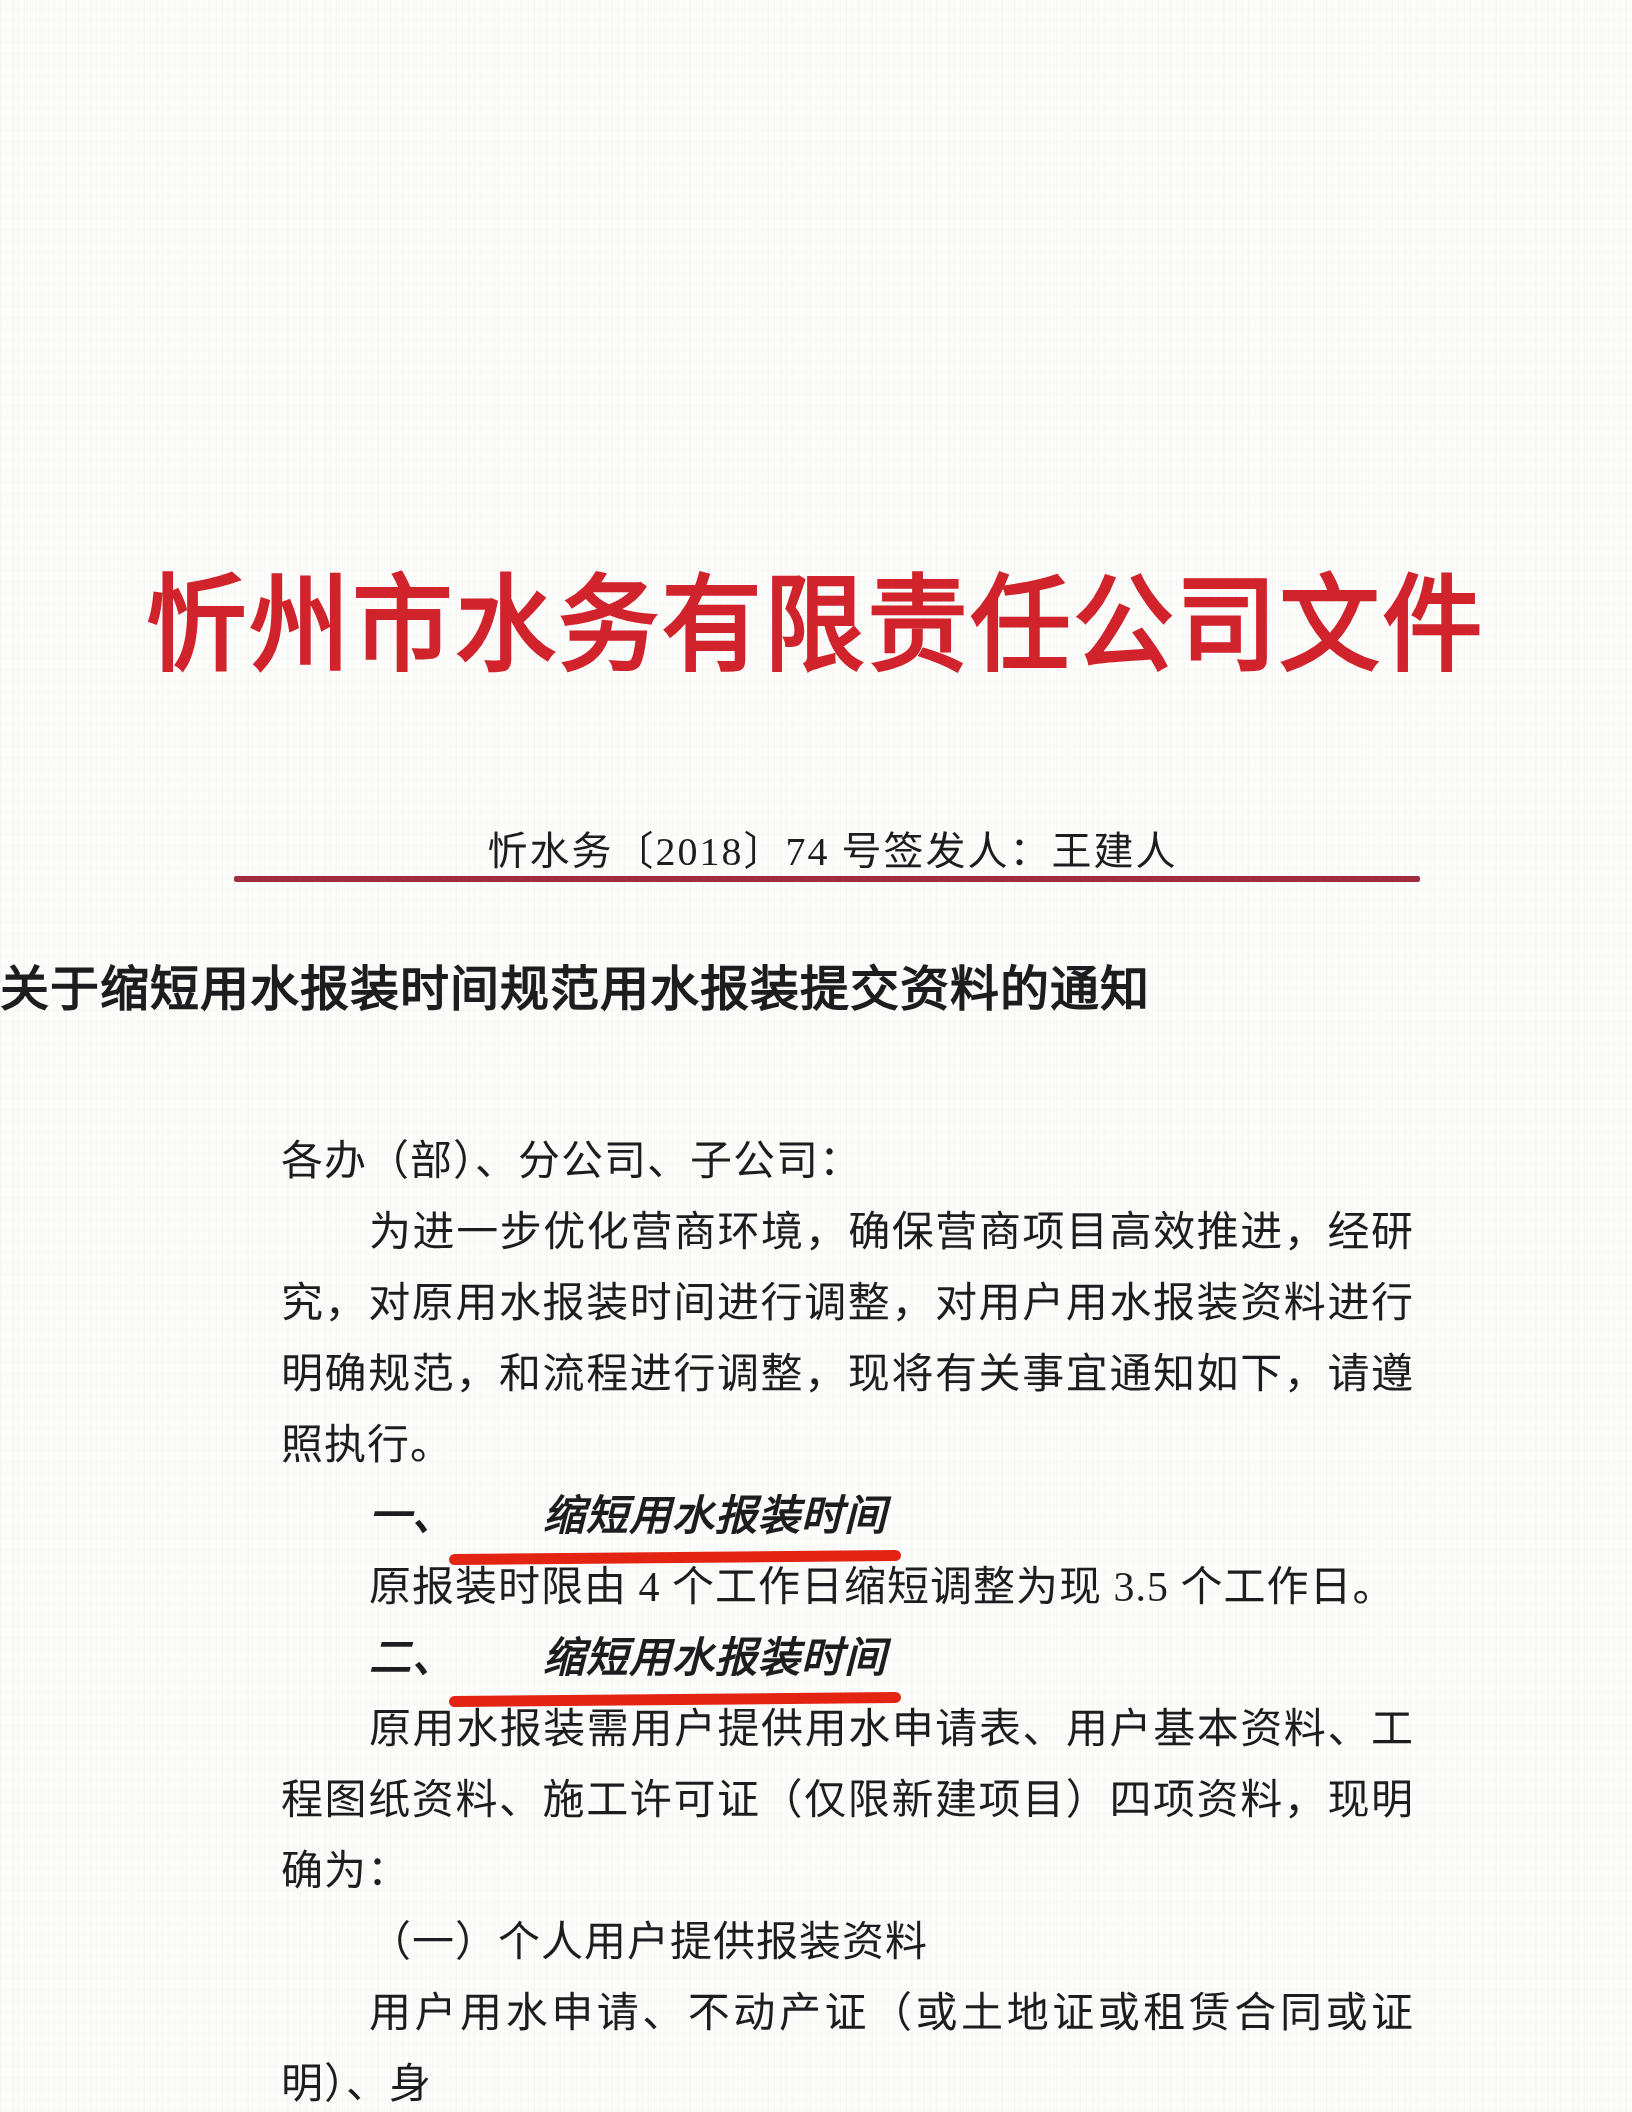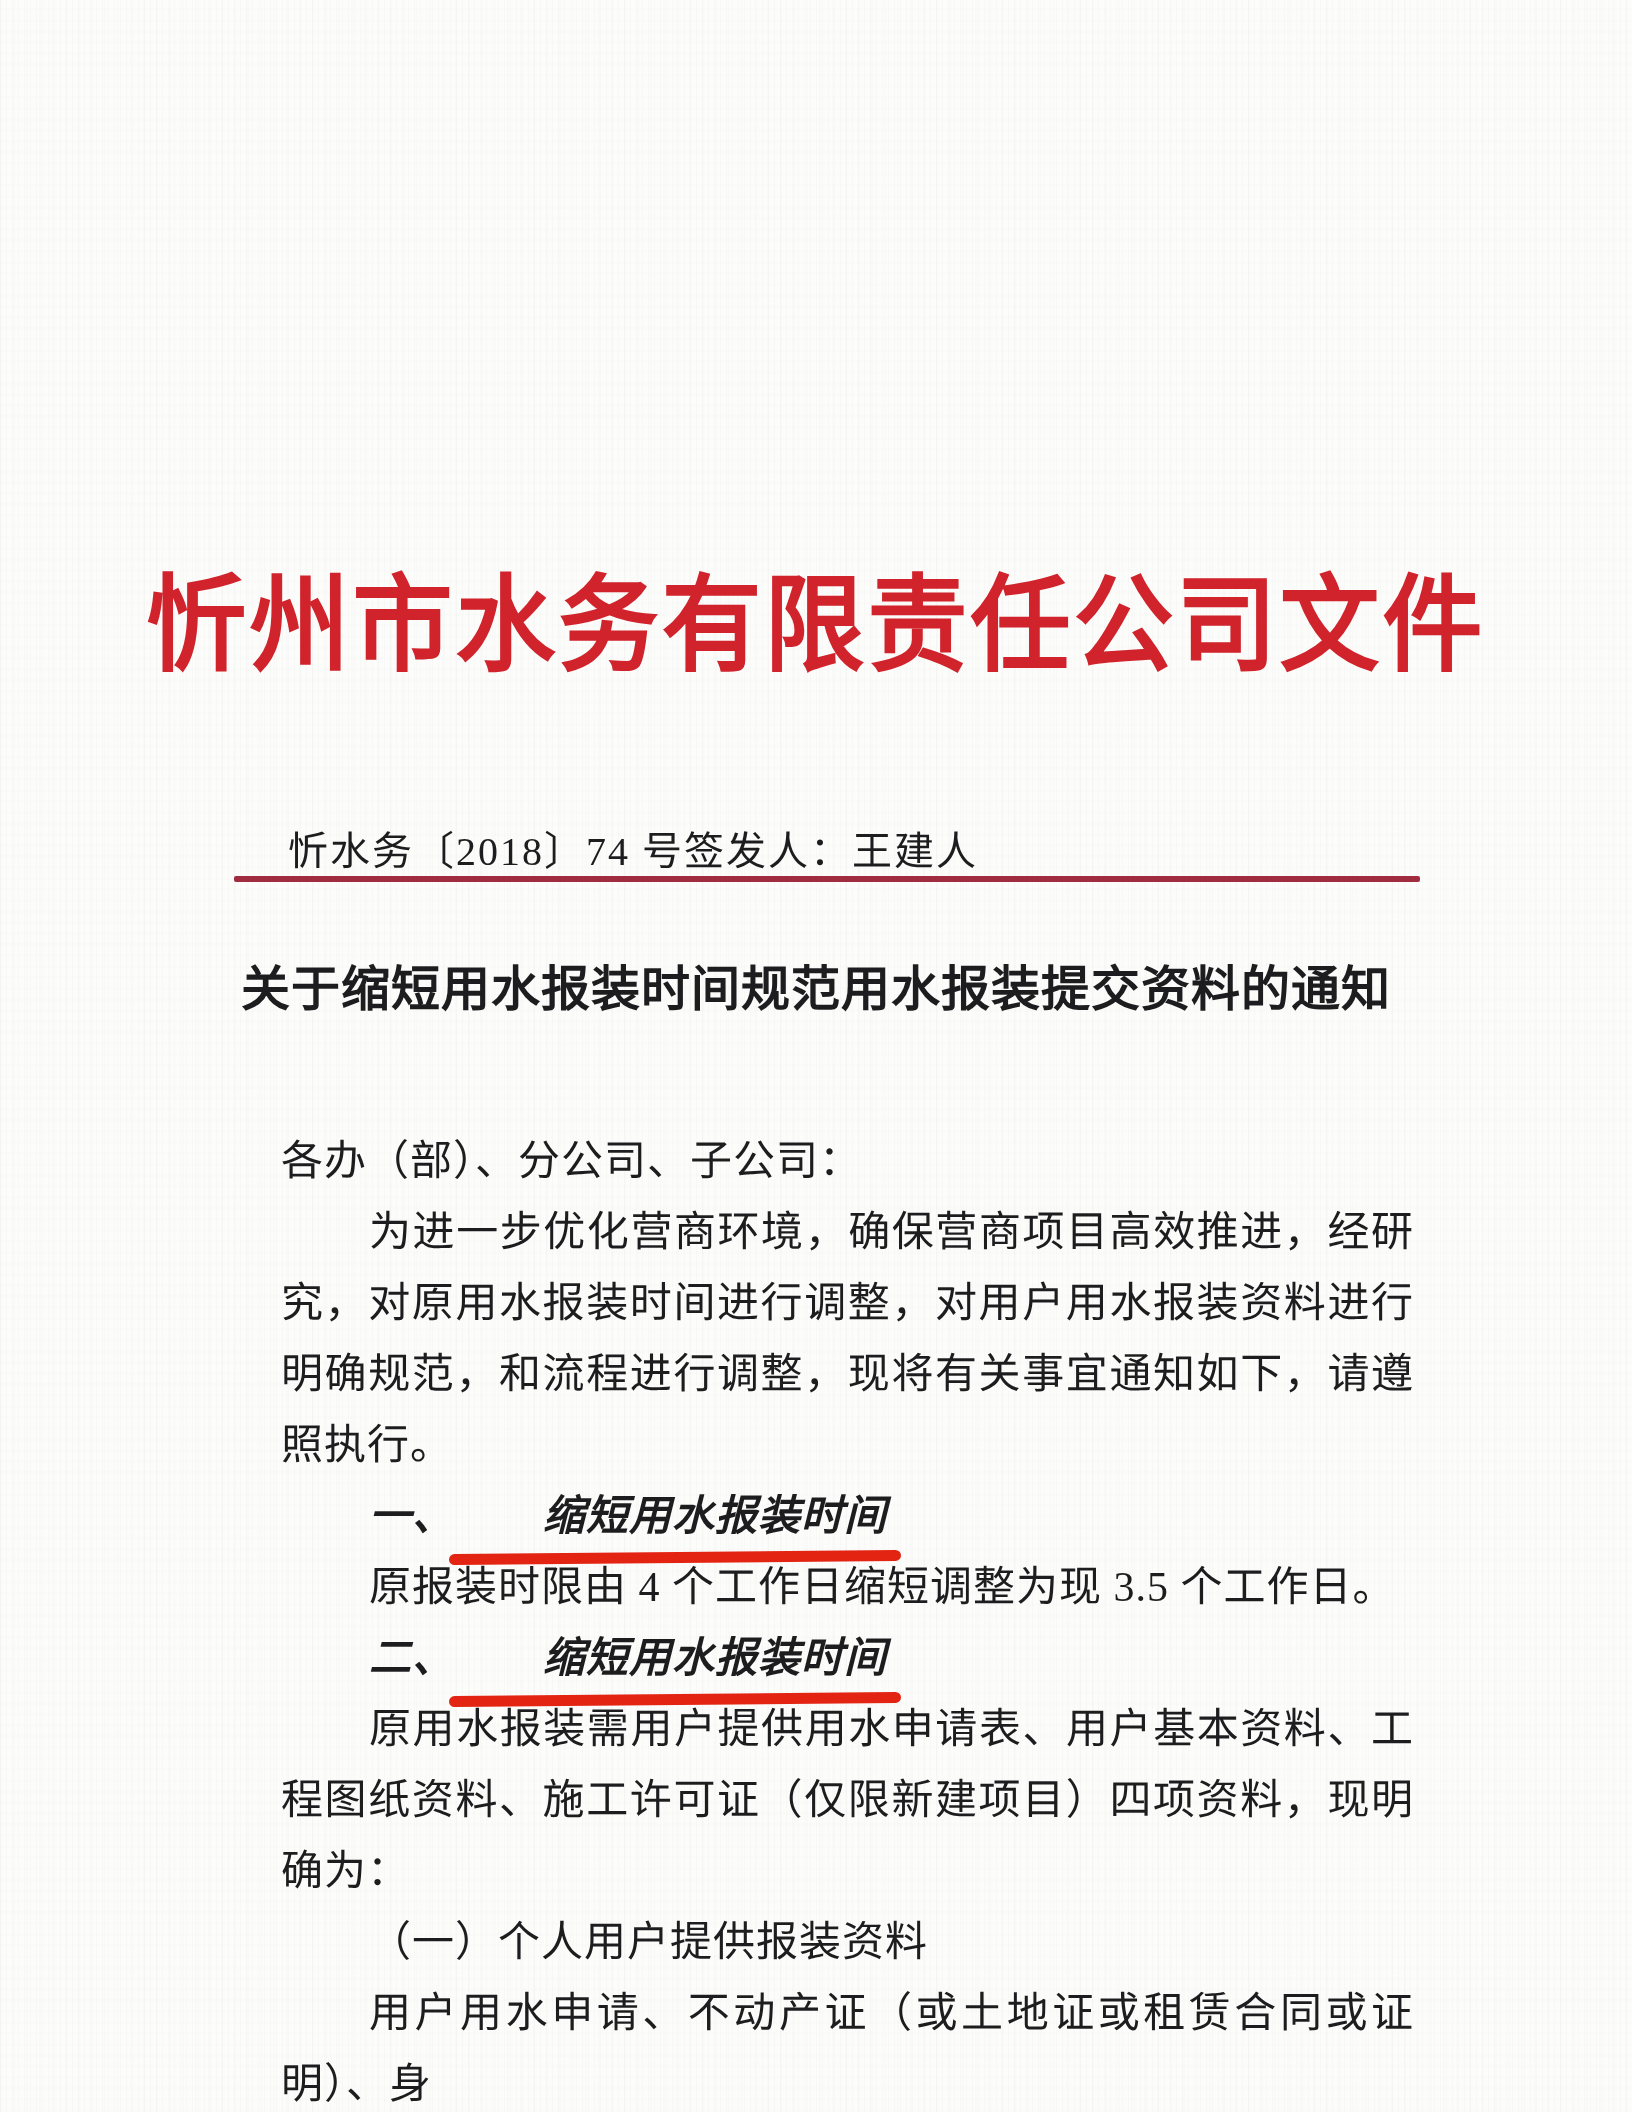--- a/index.html
+++ b/index.html
@@ -52,21 +52,21 @@
 
   
   .meta-row {
     position: absolute;
     top: 828px;
     left: 235px;
     width: 1182px;
     padding-left: 53px;
     padding-right: 40px;
     display: flex;
-    justify-content: flex-start;
+    justify-content: center;
     font-size: 40px;
     line-height: 48px;
     letter-spacing: 2px;
     white-space: nowrap;
   }
 
   .red-rule {
     position: absolute;
     top: 876px;
     left: 234px;
@@ -75,21 +75,21 @@
     background: var(--rule-red);
     border-radius: 2px;
   }
 
   
   .doc-title {
     position: absolute;
     top: 960px;
     left: 0;
     width: 100%;
-    text-align: center;
+    text-align: left;
     font-size: 49px;
     line-height: 60px;
     font-weight: 700;
     letter-spacing: 1px;
     white-space: nowrap;
   }
 
   
   .body-text {
     position: absolute;

